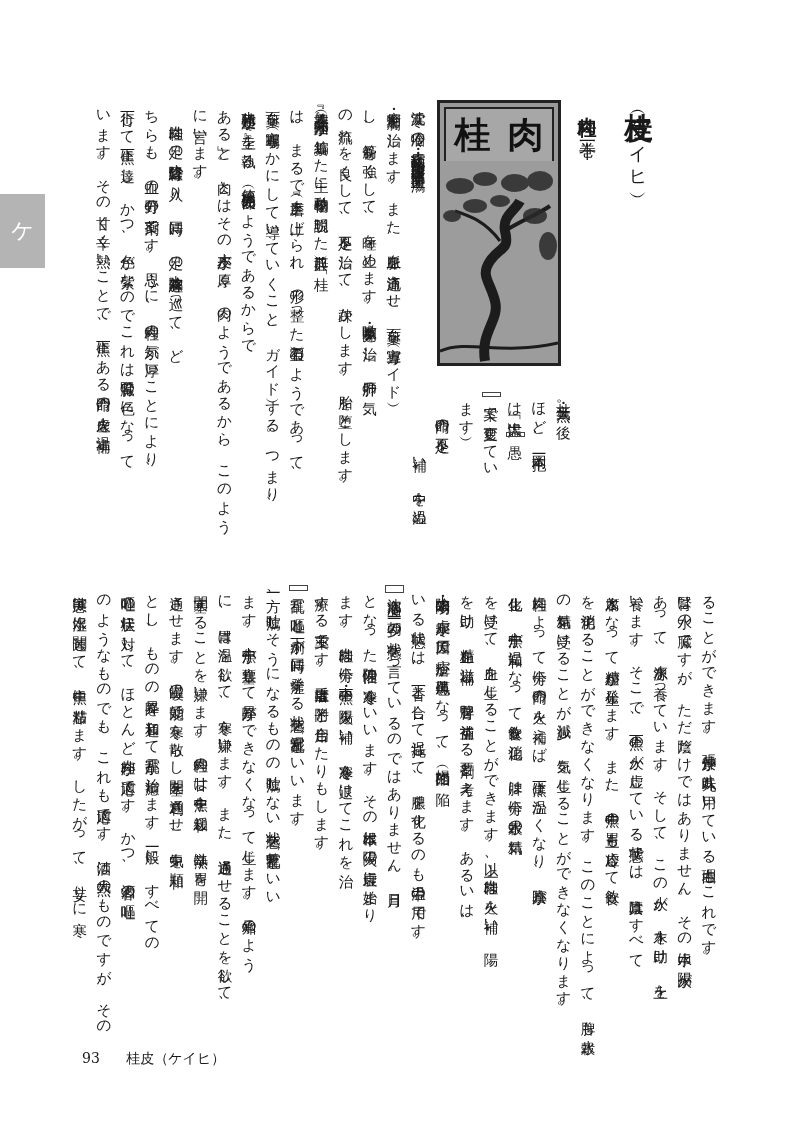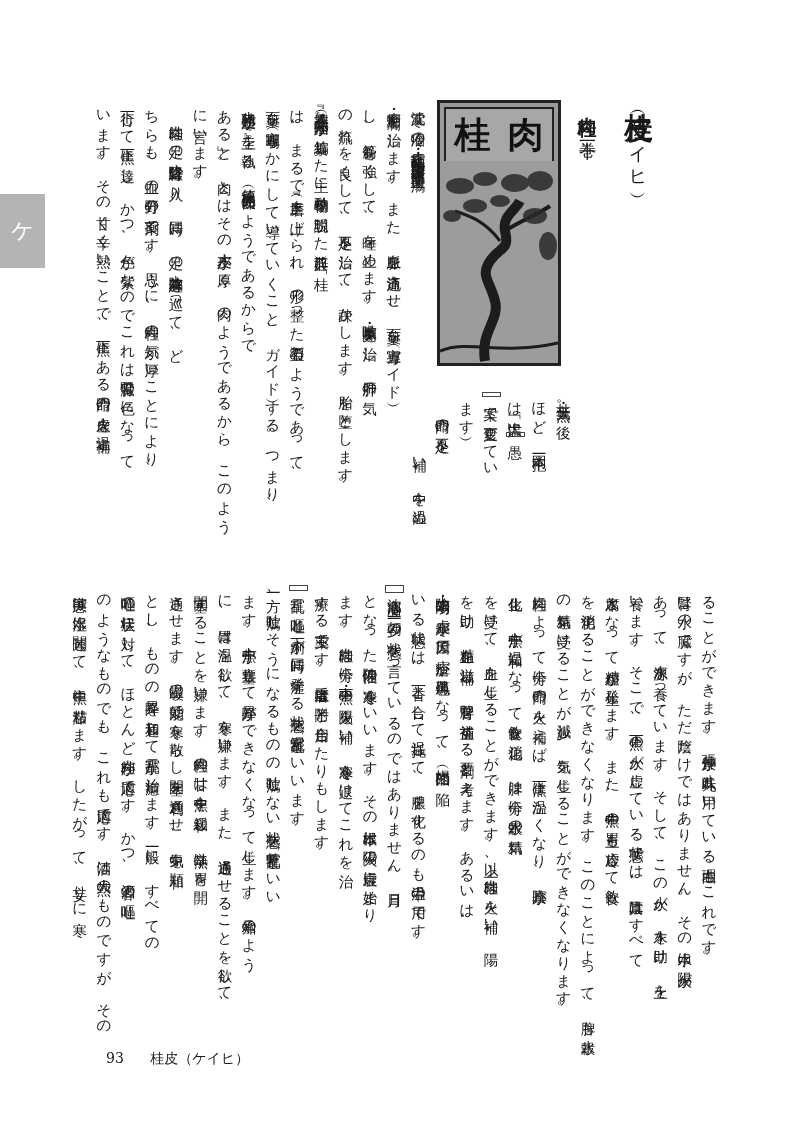--- a/index.html
+++ b/index.html
@@ -17,21 +17,21 @@
   .reading{font-size:18px;font-weight:normal;letter-spacing:4px;margin-top:10px;}
   .alt-name{font-size:19px;font-weight:bold;letter-spacing:2px;}
   .vol{font-size:17px;letter-spacing:2px;}
   .woodcut{position:absolute;left:437px;top:100px;width:124px;height:266px;background:#9a9a9a;
        border:3px solid #222;box-sizing:border-box;overflow:hidden;}
   .woodcut .label{position:absolute;left:4px;right:4px;top:4px;height:52px;border:2px solid #222;
        display:flex;align-items:center;justify-content:space-around;font-size:36px;font-weight:bold;
        color:#111;background:#a7a7a7;}
   .woodcut svg{position:absolute;left:0;top:58px;}
   .boxed{border:1px solid #444;padding:1px 0;}
-  .footer{position:absolute;left:82px;top:1050px;font-size:14px;margin-left:24px;}
+  .footer{position:absolute;left:82px;top:1050px;font-size:14px;}
   .footer span{margin-right:22px;}
 </style>
 </head>
 <body>
 
 <div class="side-tab">
   <span>ケ</span>
 </div>
 
 <div class="vcol" style="left:624px;top:90px;">

